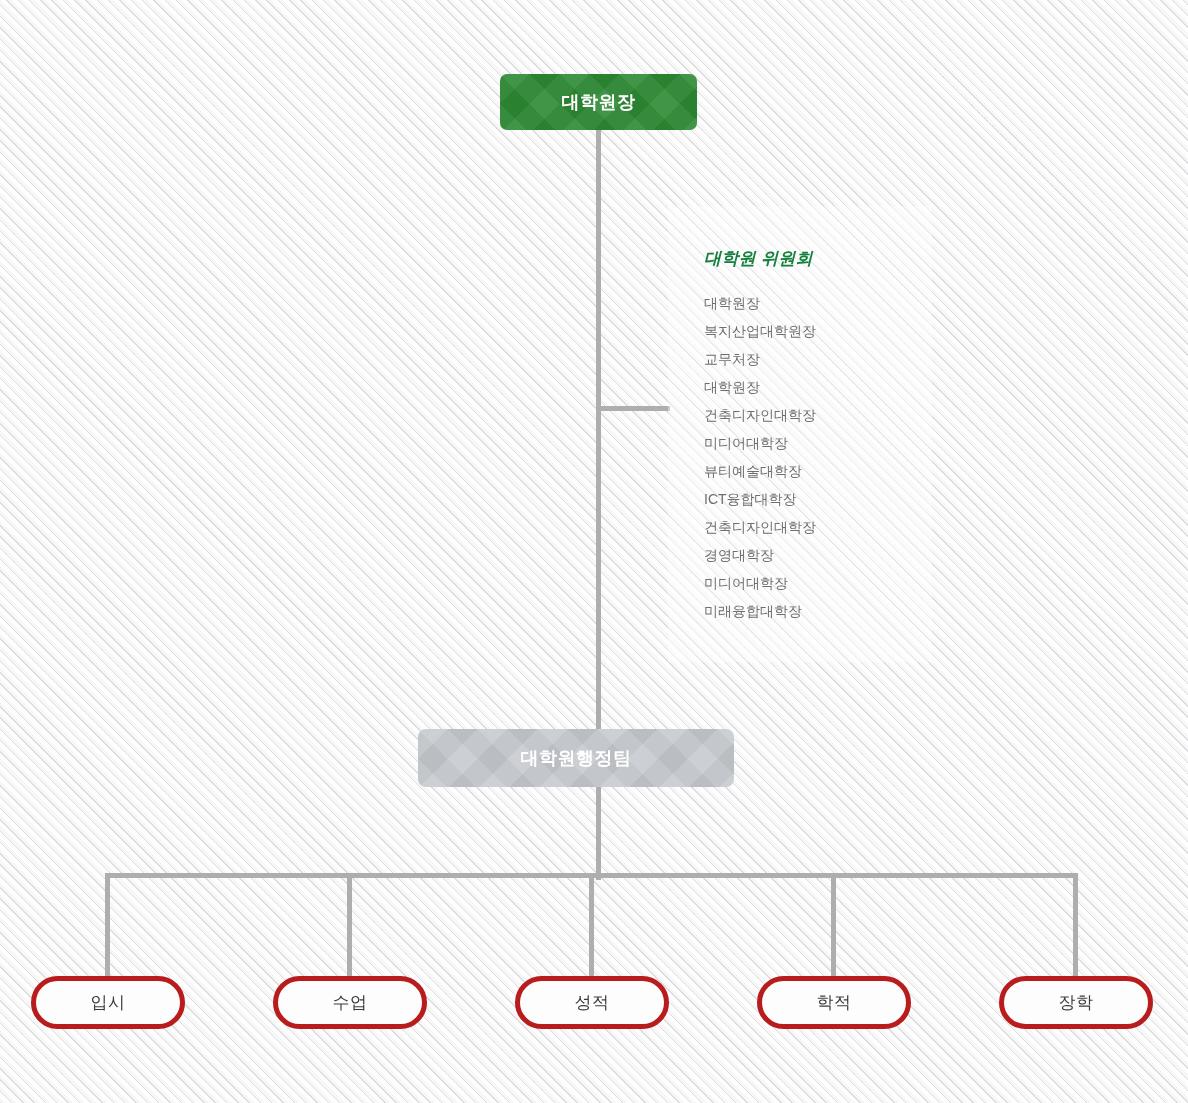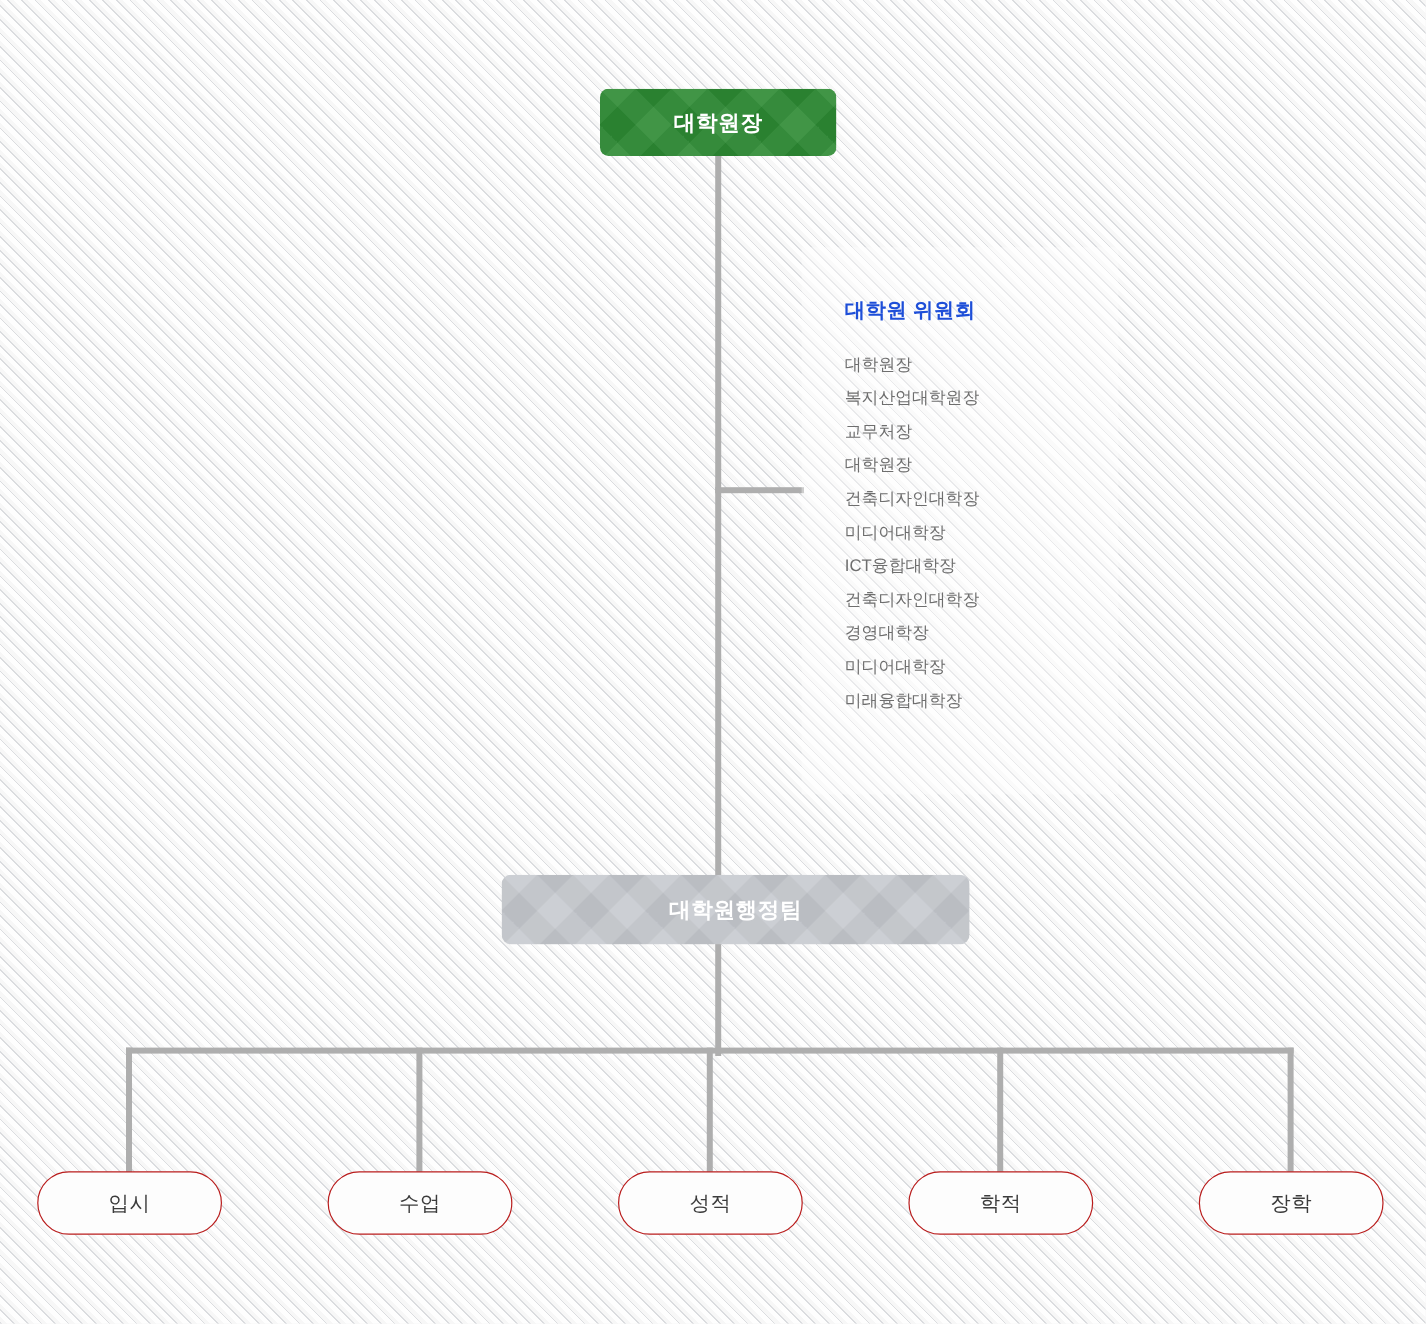--- a/index.html
+++ b/index.html
@@ -87,38 +87,38 @@
     color: #ffffff;
     font-size: 18px;
     font-weight: bold;
     z-index: 3;
   }
 
   
   .node-admin {
     left: 418px;
     top: 729px;
-    width: 390px;
+    width: 316px;
     height: 58px;
     border-radius: 8px;
     background-color: #c7cad0;
     color: #ffffff;
     font-size: 18px;
     font-weight: bold;
     z-index: 3;
   }
 
   
   .node-leaf {
     top: 976px;
     width: 154px;
     height: 53px;
     border-radius: 27px;
     background: #fdfdfd;
-    border: 1px solid #b91c1c;
+    border: 5px solid #b91c1c;
     color: #3c3c3c;
     font-size: 17px;
     z-index: 3;
   }
   .leaf-1 { left: 31px; }
   .leaf-2 { left: 273px; }
   .leaf-3 { left: 515px; text-align: center; }
   .leaf-4 { left: 757px; font-family: Liberation Mono, monospace; }
   .leaf-5 { left: 999px; font-family: Liberation Serif, serif; }
 
@@ -130,23 +130,24 @@
     width: 264px;
     height: 456px;
     background: rgba(255,255,255,0.38);
     box-sizing: border-box;
     padding: 41px 0 0 36px;
     z-index: 2;
   }
   .committee-title {
     font-size: 17px;
     font-weight: bold;
-    color: #1d4ed8;
+    color: #15803d;
     margin: 0 0 19px 0;
     letter-spacing: 0.3px;
+    font-style: italic;
   }
   .committee-list {
     list-style: none;
     margin: 0;
     padding: 0;
   }
   .committee-list li {
     font-size: 14px;
     color: #6e6e6e;
     line-height: 28px;
@@ -171,20 +172,21 @@
 
   <div class="committee-panel">
     <div class="committee-title">대학원 위원회</div>
     <ul class="committee-list">
       <li>대학원장</li>
       <li>복지산업대학원장</li>
       <li>교무처장</li>
       <li>대학원장</li>
       <li>건축디자인대학장</li>
       <li>미디어대학장</li>
+      <li>뷰티예술대학장</li>
       <li>ICT융합대학장</li>
       <li>건축디자인대학장</li>
       <li>경영대학장</li>
       <li>미디어대학장</li>
       <li>미래융합대학장</li>
     </ul>
   </div>
 
   <div class="node node-admin faceted">대학원행정팀</div>
 

